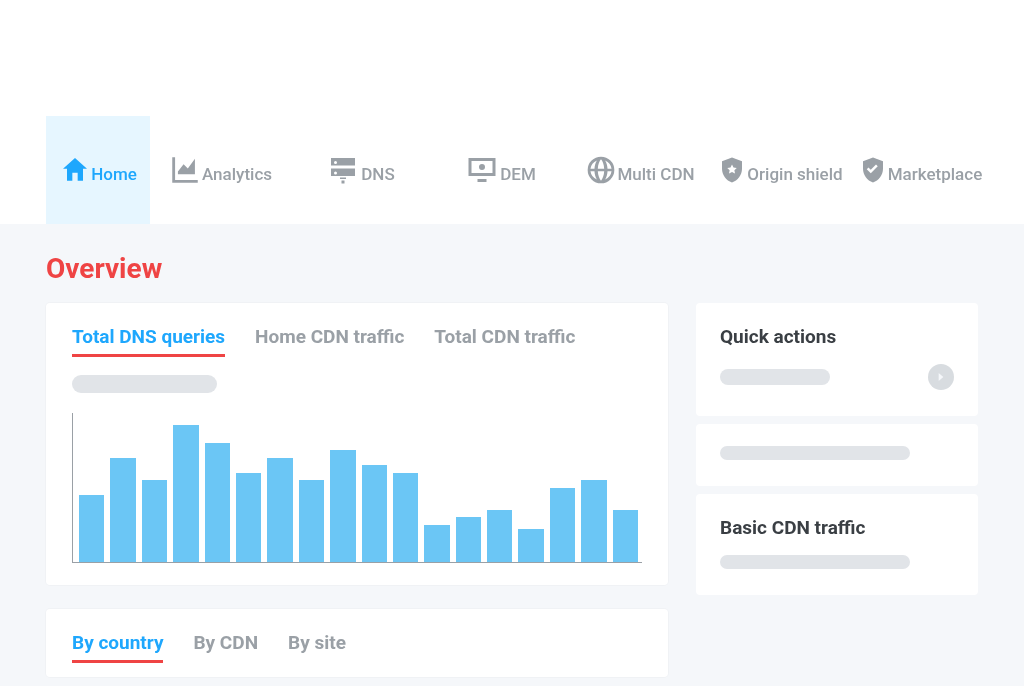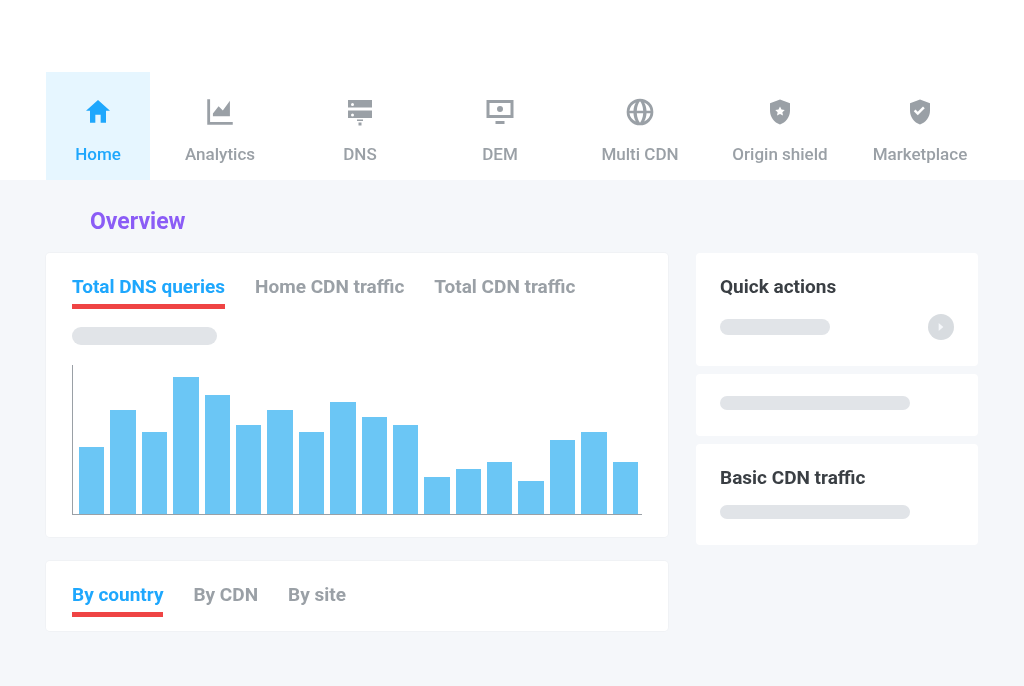--- a/index.html
+++ b/index.html
@@ -12,27 +12,28 @@
   }
   .topnav {
     display: flex;
     align-items: flex-end;
     padding: 0 0 0 46px;
     margin-top: 72px;
     background: #fff;
   }
   .nav-item {
     display: flex;
-    flex-direction: column;
+    flex-direction: row;
     align-items: center;
     justify-content: center;
     width: 140px;
     height: 108px;
     cursor: pointer;
     color: #9aa0a6;
+    margin-top: 44px;
   }
   .nav-item.active {
     background: #e6f6ff;
     color: #1ea7fd;
     width: 104px;
   }
   .nav-item .icon-wrap {
     height: 48px;
     display: flex;
     align-items: center;
@@ -43,25 +44,24 @@
     font-size: 17px;
     font-weight: 500;
   }
   .nav-item svg { fill: currentColor; }
   .content-bg {
     background: #f5f7fa;
     padding: 28px 46px 0 46px;
     min-height: 600px;
   }
   .page-title {
-    color: #8b5cf6;
-    font-size: 23px;
+    color: #ef4444;
+    font-size: 28px;
     font-weight: 700;
     margin-bottom: 18px;
-    margin-left: 44px;
   }
   .columns {
     display: flex;
     gap: 28px;
     align-items: flex-start;
   }
   .left-col { flex: 1; }
   .right-col { width: 282px; display: flex; flex-direction: column; gap: 8px; }
   .card {
     background: #fff;
@@ -76,21 +76,21 @@
   }
   .tab {
     font-size: 19px;
     font-weight: 700;
     color: #9aa0a6;
     padding-bottom: 6px;
     cursor: pointer;
   }
   .tab.active {
     color: #1ea7fd;
-    border-bottom: 5px solid #ef4444;
+    border-bottom: 3px solid #ef4444;
   }
   .skeleton-pill {
     background: #e1e4e8;
     border-radius: 999px;
     height: 18px;
     width: 145px;
     margin-bottom: 20px;
   }
   .chart {
     display: flex;

